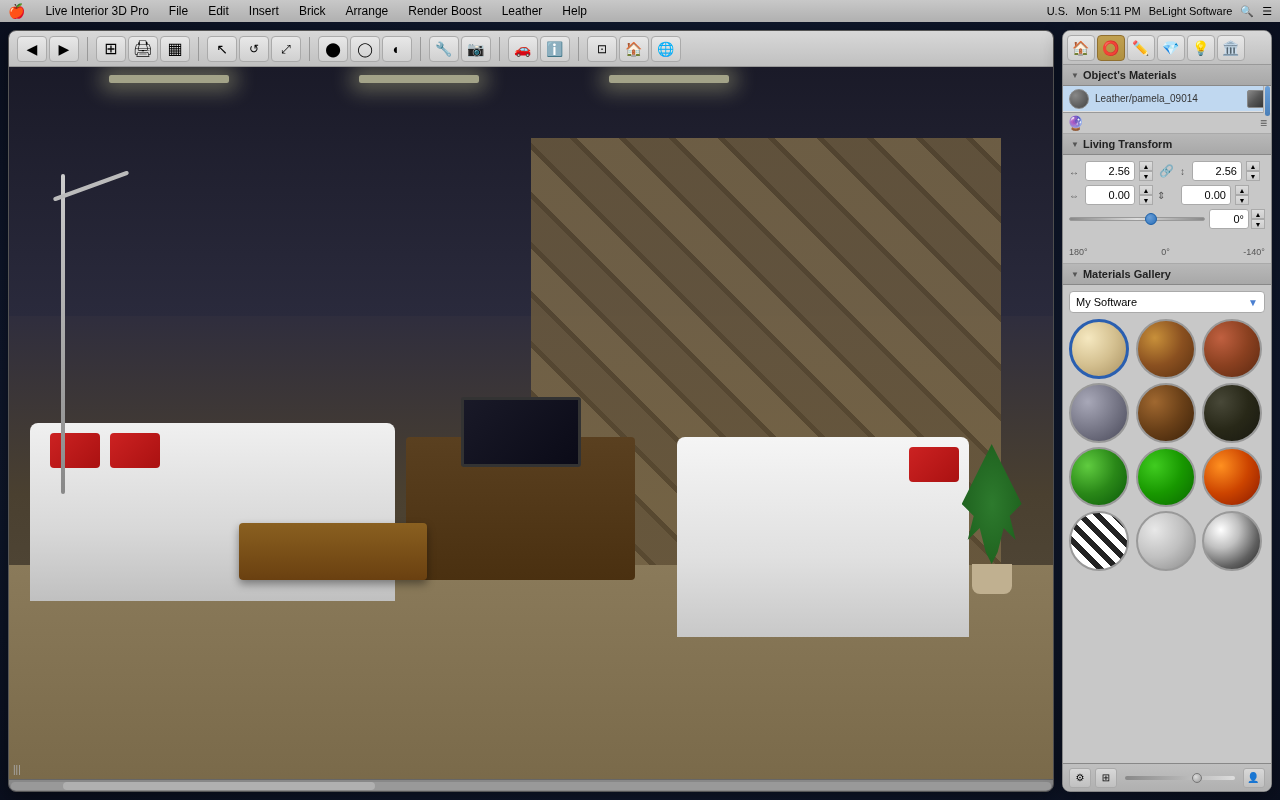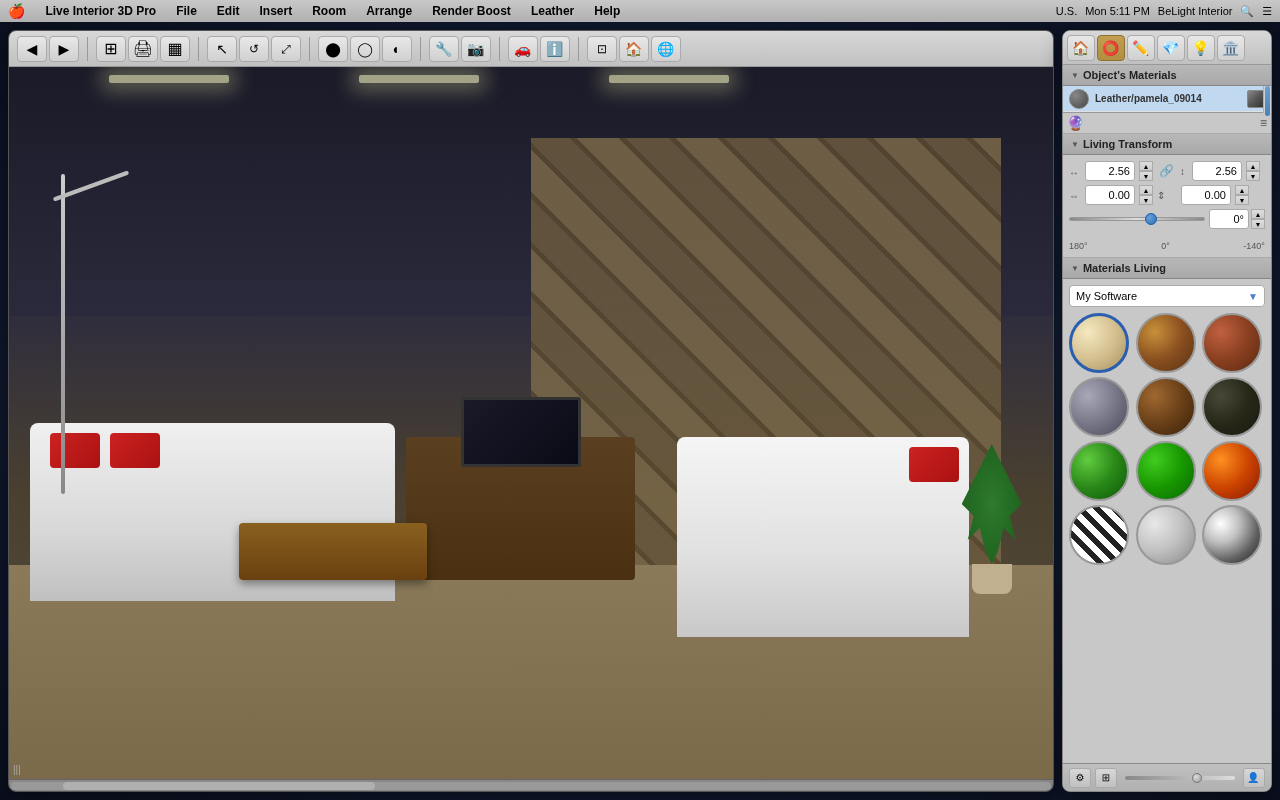--- a/index.html
+++ b/index.html
@@ -19,21 +19,21 @@
       display: flex;
       align-items: center;
       padding: 0 8px;
       gap: 12px;
       font-size: 12px;
       color: #000;
       position: relative;
       z-index: 100;
     }
     .menubar-apple { font-size: 14px; margin-right: 4px; }
-    .menubar-item { font-weight: 700; cursor: pointer; padding: 0 4px; }
+    .menubar-item { font-weight: 400; cursor: pointer; padding: 0 4px; }
     .menubar-right {
       margin-left: auto;
       display: flex;
       align-items: center;
       gap: 8px;
       font-size: 11px;
     }
 
     
     .main-area {
@@ -447,21 +447,21 @@
       height: 12px;
       background: radial-gradient(circle at 35% 35%, #6a9fd8, #2a6fb8);
       border-radius: 50%;
       border: 1px solid #1a5fa8;
     }
     .rotation-labels {
       display: flex;
       justify-content: space-between;
       font-size: 9px;
       color: #555;
-      margin-top: 12px;
+      margin-top: 18px;
     }
     .rotation-input-group {
       display: flex;
       align-items: center;
       gap: 2px;
     }
 
     
     .gallery-section {
       padding: 6px;
@@ -593,21 +593,20 @@
       display: flex;
       align-items: center;
       padding: 2px 4px;
       background: #c8c8c8;
       border-bottom: 1px solid #aaa;
       gap: 4px;
     }
 
     .materials-list-wrapper {
       position: relative;
-      font-weight: bold;
     }
 
     .mat-scrollbar {
       position: absolute;
       right: 0;
       top: 0;
       bottom: 0;
       width: 8px;
       background: #d0d0d0;
       border-left: 1px solid #b0b0b0;
@@ -646,29 +645,29 @@
   </style>
 </head>
 <body>
 
 <div class="menubar">
   <span class="menubar-apple">🍎</span>
   <span class="menubar-item">Live Interior 3D Pro</span>
   <span class="menubar-item">File</span>
   <span class="menubar-item">Edit</span>
   <span class="menubar-item">Insert</span>
-  <span class="menubar-item">Room</span>
+  <span class="menubar-item">Brick</span>
   <span class="menubar-item">Arrange</span>
   <span class="menubar-item">Render Boost</span>
   <span class="menubar-item">Leather</span>
   <span class="menubar-item">Help</span>
   <div class="menubar-right">
     <span>U.S.</span>
     <span>Mon 5:11 PM</span>
-    <span>BeLight Interior</span>
+    <span>BeLight Software</span>
     <span>🔍</span>
     <span>☰</span>
   </div>
 </div>
 
 <div class="main-area">
 
   <div class="main-window">
 
 
@@ -854,21 +853,21 @@
         </div>
         <div class="rotation-labels">
           <span>180°</span>
           <span>0°</span>
           <span>-140°</span>
         </div>
       </div>
 
       <div class="section-header">
         <span class="section-arrow">▼</span>
-        <span>Materials Living</span>
+        <span>Materials Gallery</span>
       </div>
 
       <div class="gallery-section">
         <div class="gallery-dropdown">
           <span>My Software</span>
           <span class="gallery-dropdown-arrow">▼</span>
         </div>
 
         <div class="materials-grid">
           <div class="mat-sphere sphere-cream selected"></div>

